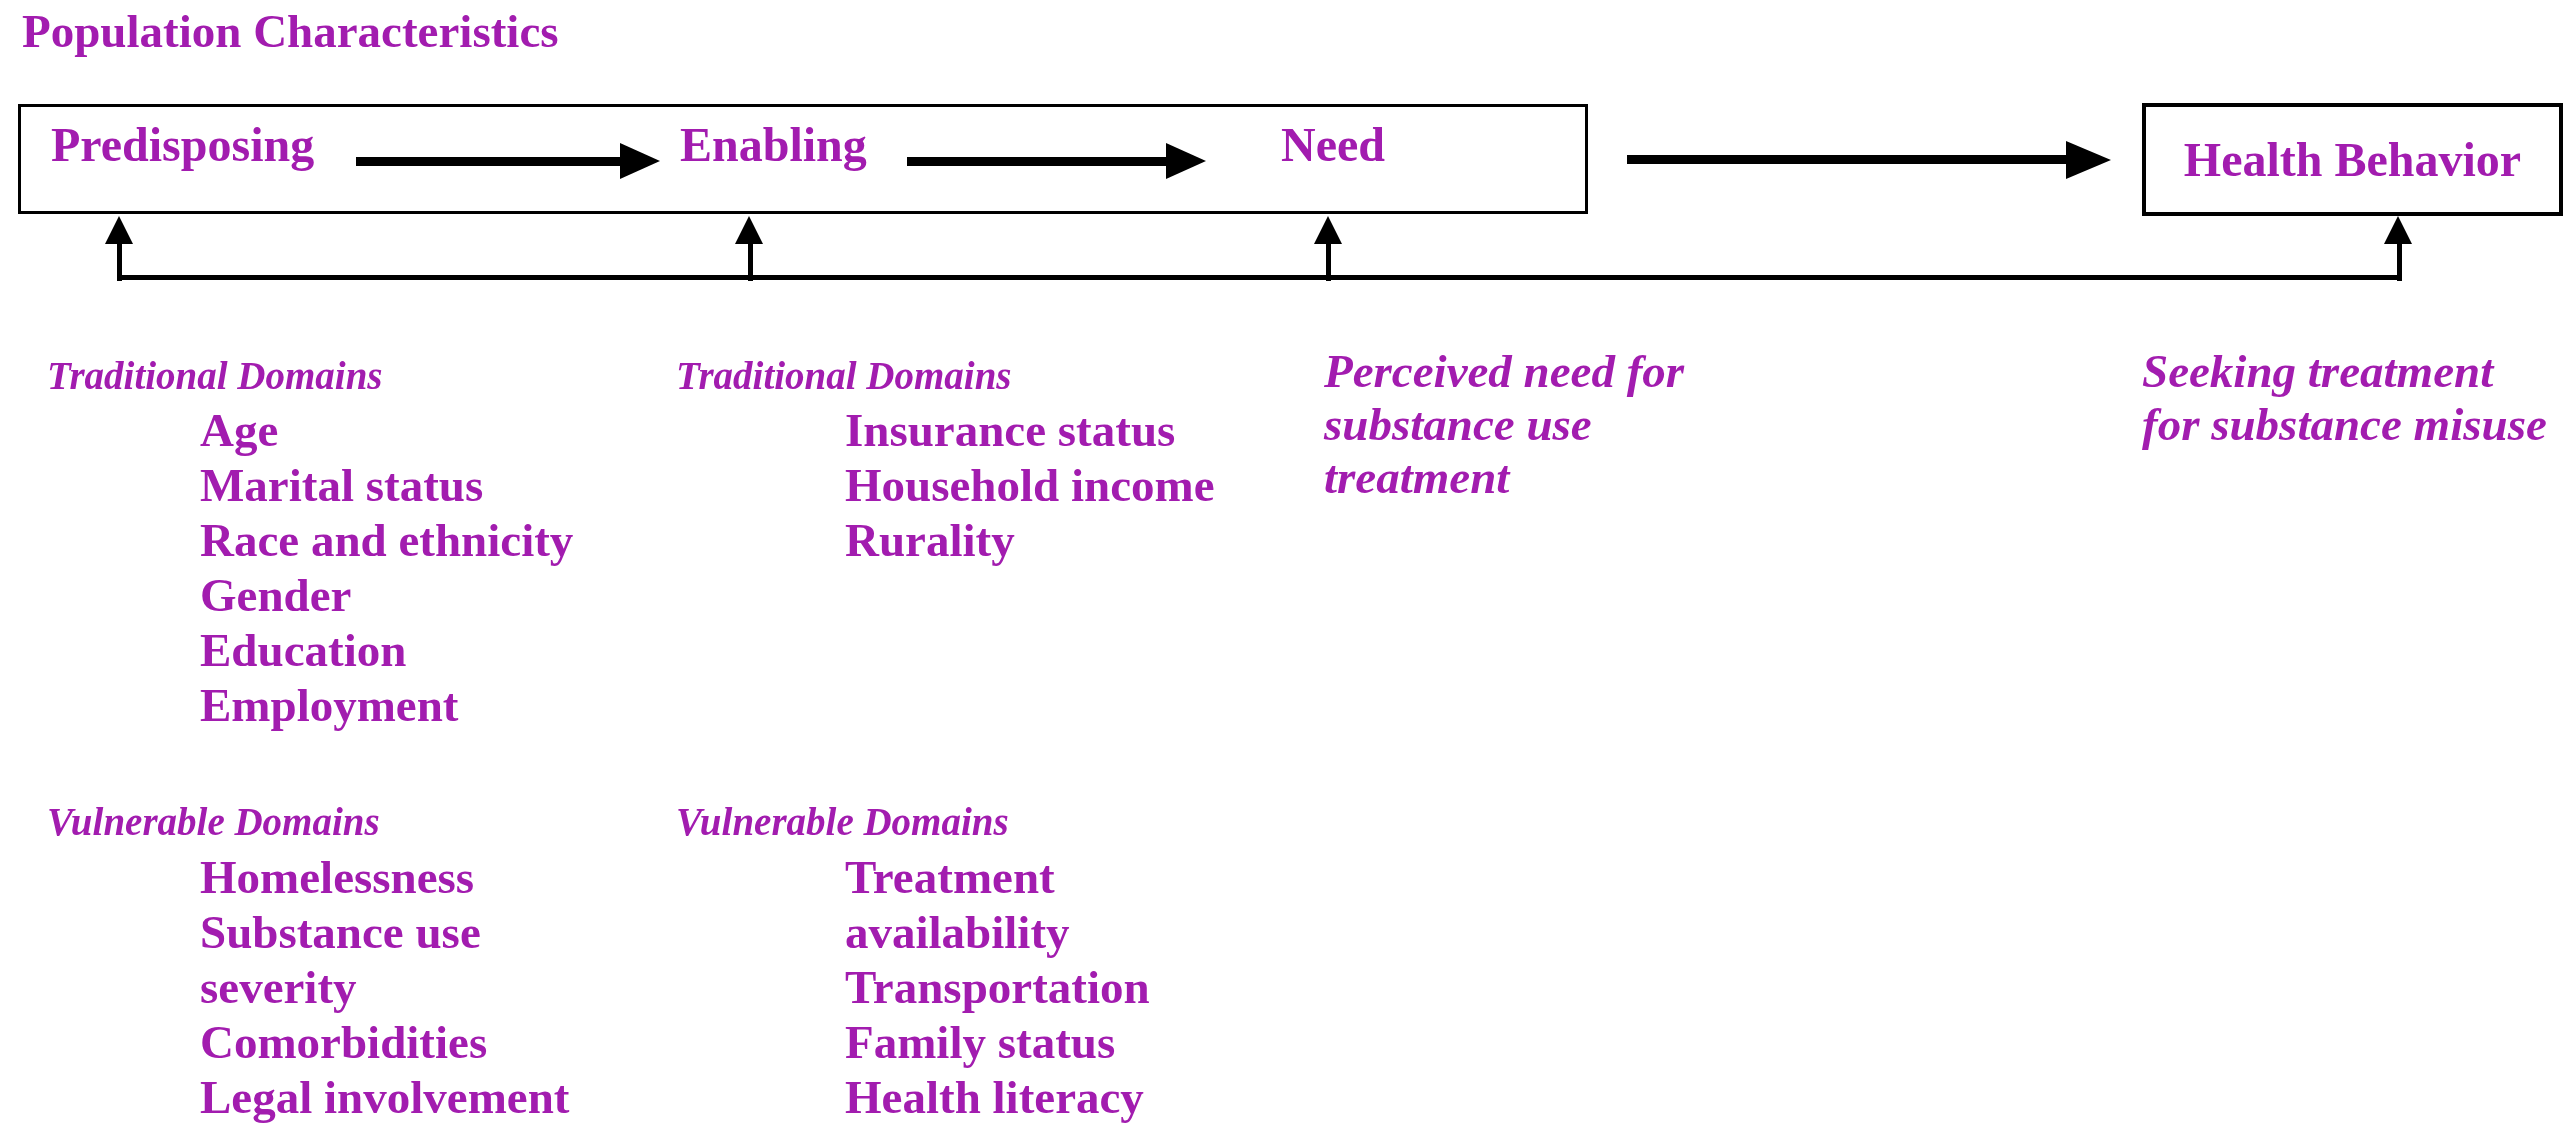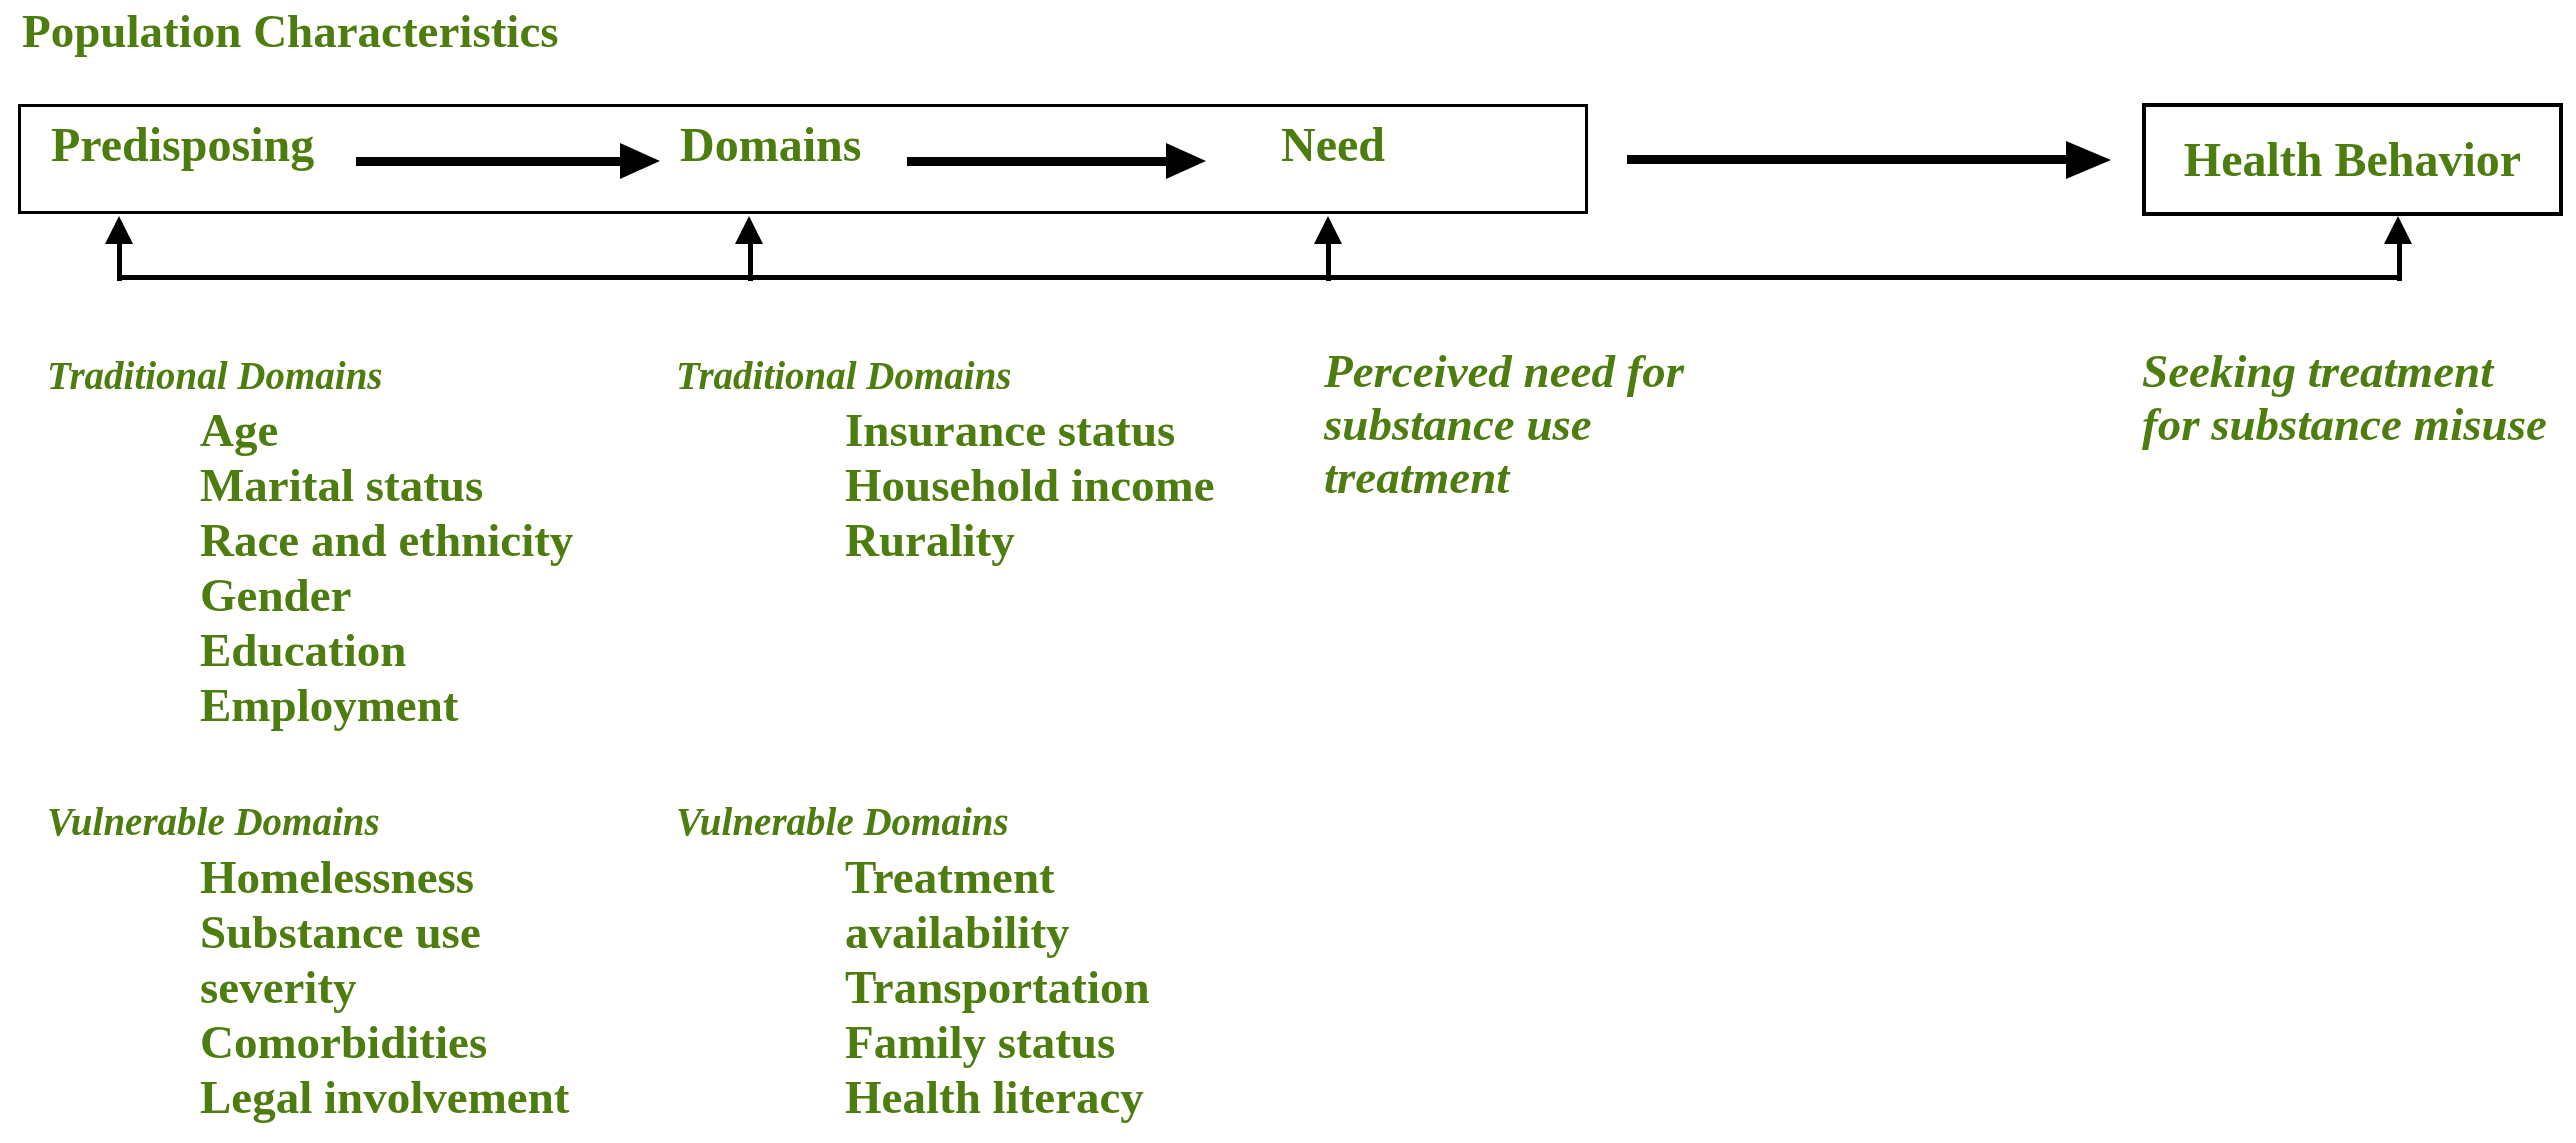--- a/index.html
+++ b/index.html
@@ -2,21 +2,21 @@
 <html style="font-size:12.4px"><head>
 <meta charset="utf-8">
 <style>
   html, body { margin: 0; padding: 0; background: #ffffff; }
   .canvas {
     position: relative;
     width: 2576px;
     height: 1143px;
     background: #ffffff;
     font-family: "Liberation Serif", "DejaVu Serif", serif;
-    color: #4d7c0f;
+    color: #a21caf;
     overflow: hidden;
   }
   .title {
     position: absolute;
     left: 22px; top: 3.9px;
     font-size: 47px;
     font-weight: bold;
     line-height: 54px;
     white-space: nowrap;
   }
@@ -101,21 +101,21 @@
 </style>
 </head>
 <body>
 
 <div class="canvas">
 
   <div class="title">Population Characteristics</div>
 
   <div class="main-box"></div>
   <span class="box-label l-predisposing">Predisposing</span>
-  <span class="box-label l-enabling">Domains</span>
+  <span class="box-label l-enabling">Enabling</span>
   <span class="box-label l-need">Need</span>
 
   <div class="shaft" style="left:356px; top:157px; width:266px; height:8.5px;"></div>
   <div class="head-right" style="left:620px; top:143px;"></div>
 
   <div class="shaft" style="left:907px; top:157px; width:261px; height:8.5px;"></div>
   <div class="head-right" style="left:1166px; top:143px;"></div>
 
   <div class="shaft" style="left:1627px; top:155px; width:440px; height:8.5px;"></div>
   <div class="head-right big" style="left:2066px; top:141px;"></div>

